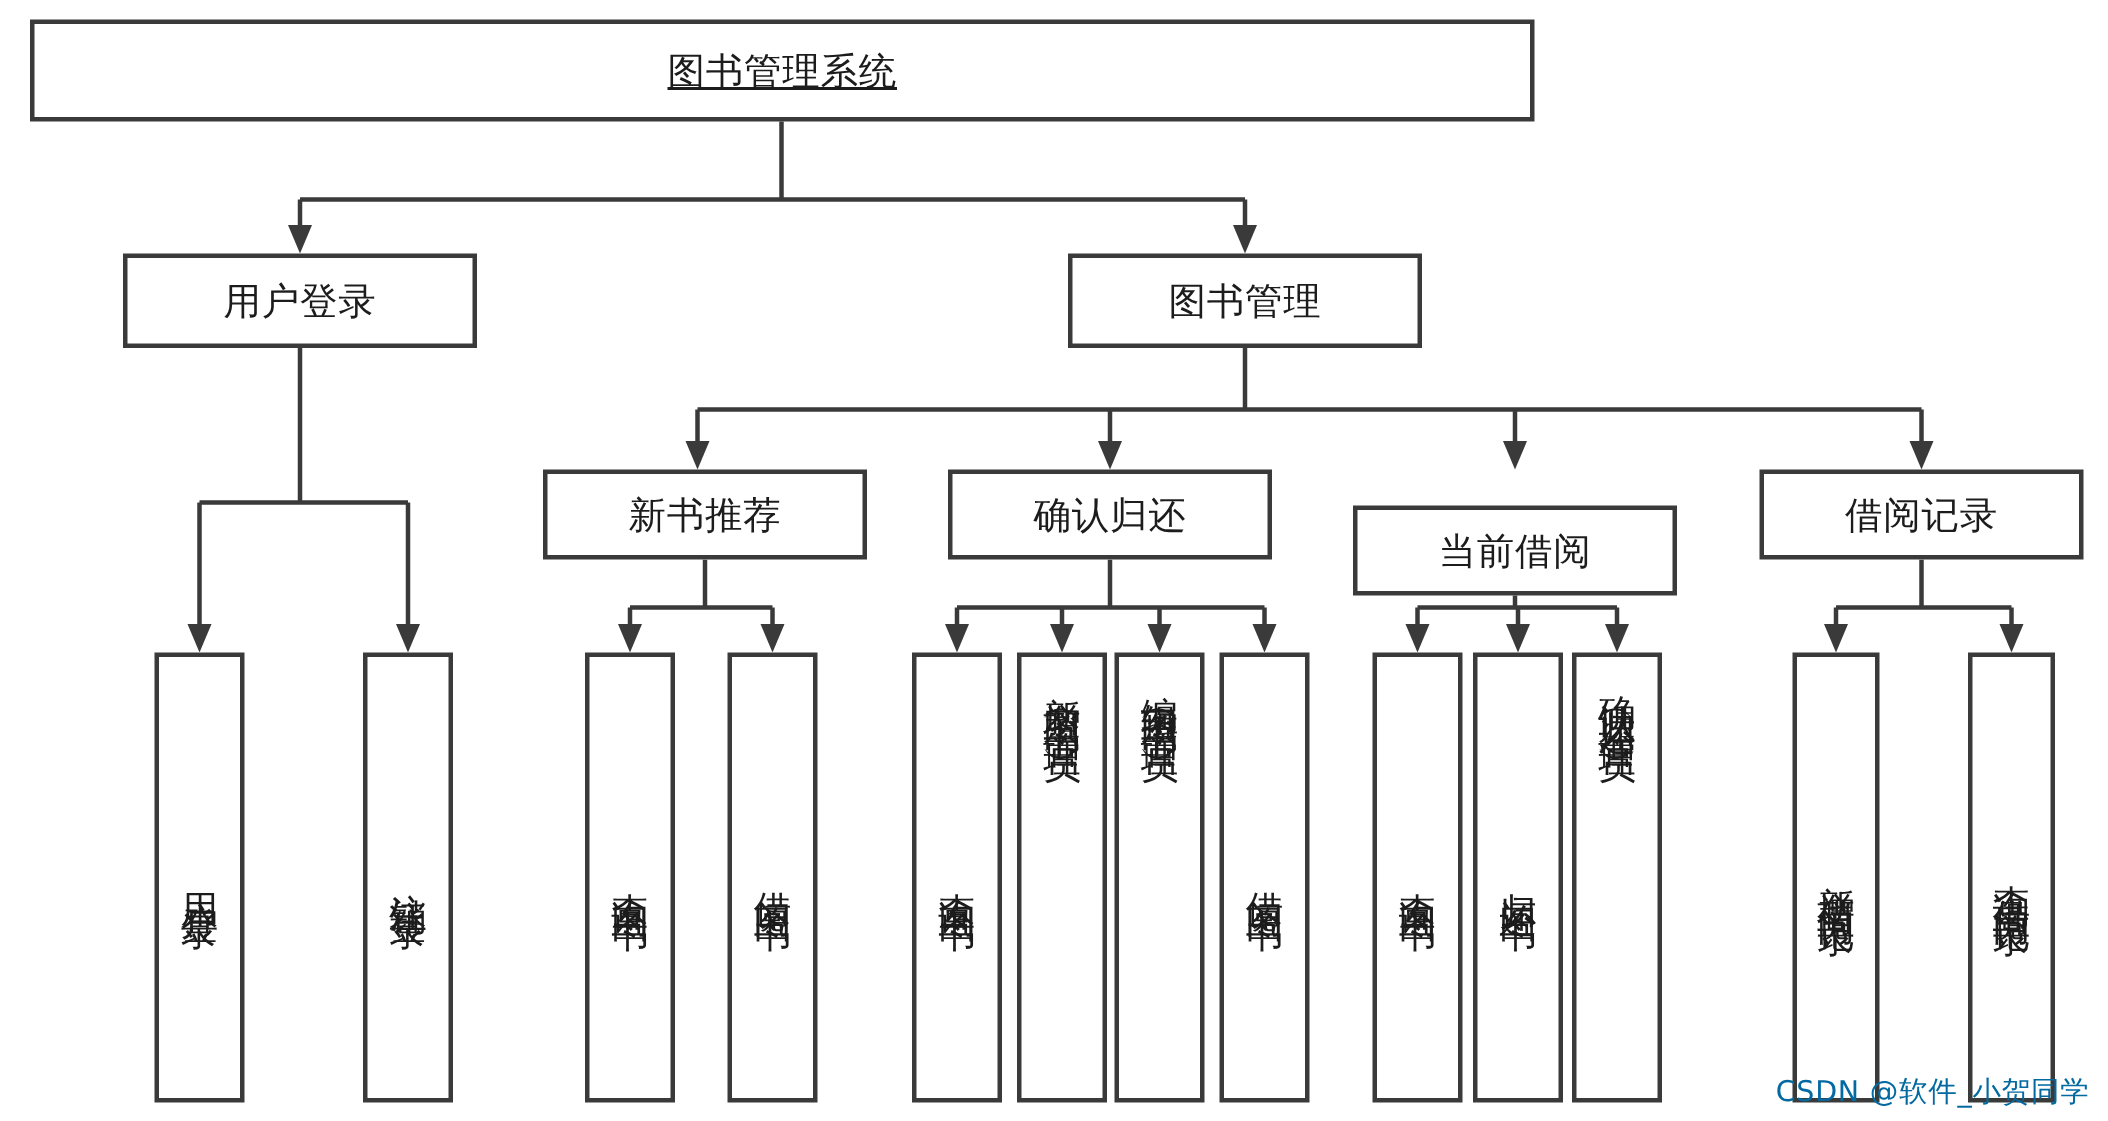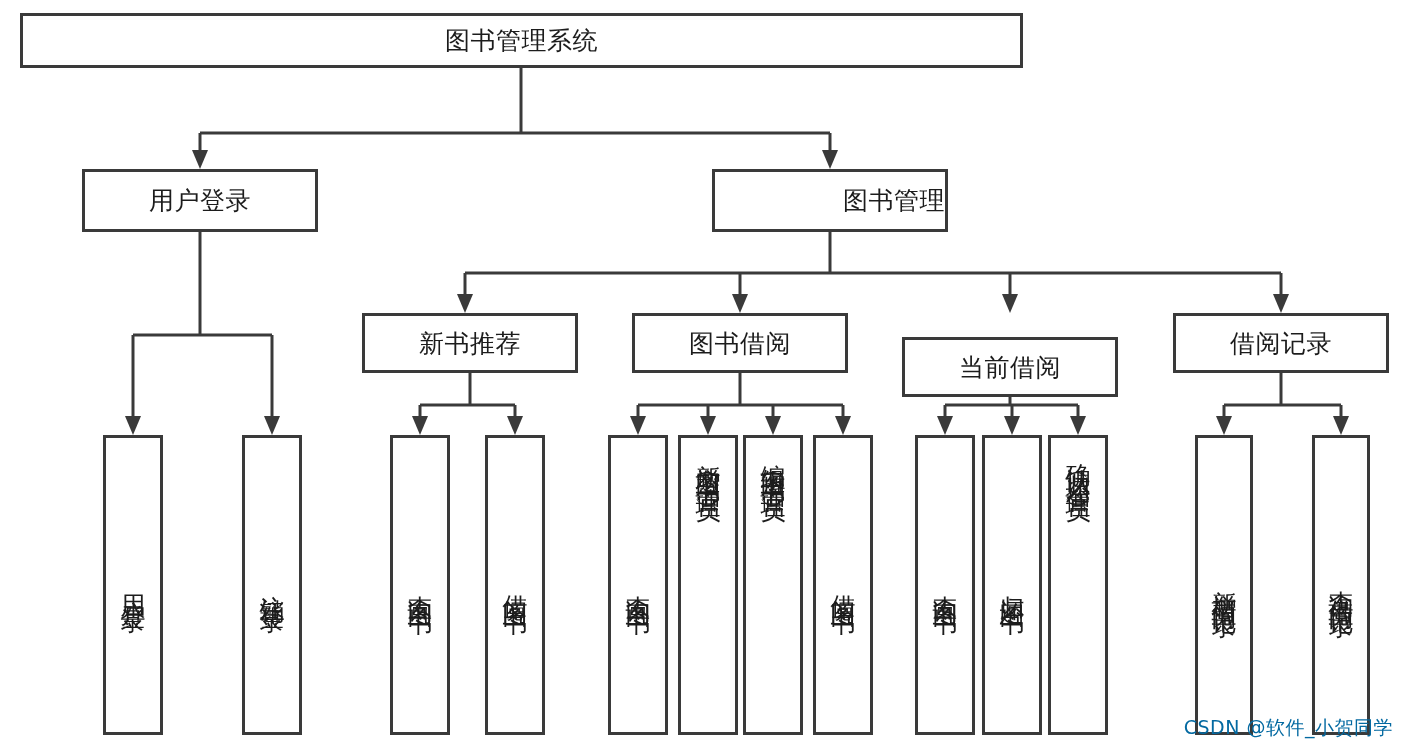--- a/index.html
+++ b/index.html
@@ -151,38 +151,38 @@
     <polygon class="arrow" points="1070,416 1086,416 1078,435"></polygon>
 
     <line x1="1281" y1="373" x2="1281" y2="405"></line>
     <line x1="1224" y1="405" x2="1341" y2="405"></line>
     <line x1="1224" y1="405" x2="1224" y2="418"></line>
     <polygon class="arrow" points="1216,416 1232,416 1224,435"></polygon>
     <line x1="1341" y1="405" x2="1341" y2="418"></line>
     <polygon class="arrow" points="1333,416 1349,416 1341,435"></polygon>
   </svg>
 
-  <div class="node horiz" style="left:20px; top:13px; width:1003px; height:55px;">
+  <div class="node horiz" style="left:20px; top:13px; width:1003px; height:68px;text-decoration:underline;">
     <span class="label">图书管理系统</span>
   </div>
 
   <div class="node horiz" style="left:82px; top:169px; width:236px; height:63px;">
     <span class="label">用户登录</span>
   </div>
 
-  <div class="node horiz" style="left:712px; top:169px; width:236px; height:63px;justify-content:flex-end;">
+  <div class="node horiz" style="left:712px; top:169px; width:236px; height:63px;">
     <span class="label">图书管理</span>
   </div>
 
   <div class="node horiz" style="left:362px; top:313px; width:216px; height:60px;">
     <span class="label">新书推荐</span>
   </div>
 
   <div class="node horiz" style="left:632px; top:313px; width:216px; height:60px;">
-    <span class="label">图书借阅</span>
+    <span class="label">确认归还</span>
   </div>
 
   <div class="node horiz" style="left:902px; top:313px; width:216px; height:60px;margin-top:24px;">
     <span class="label">当前借阅</span>
   </div>
 
   <div class="node horiz" style="left:1173px; top:313px; width:216px; height:60px;">
     <span class="label">借阅记录</span>
   </div>
 

